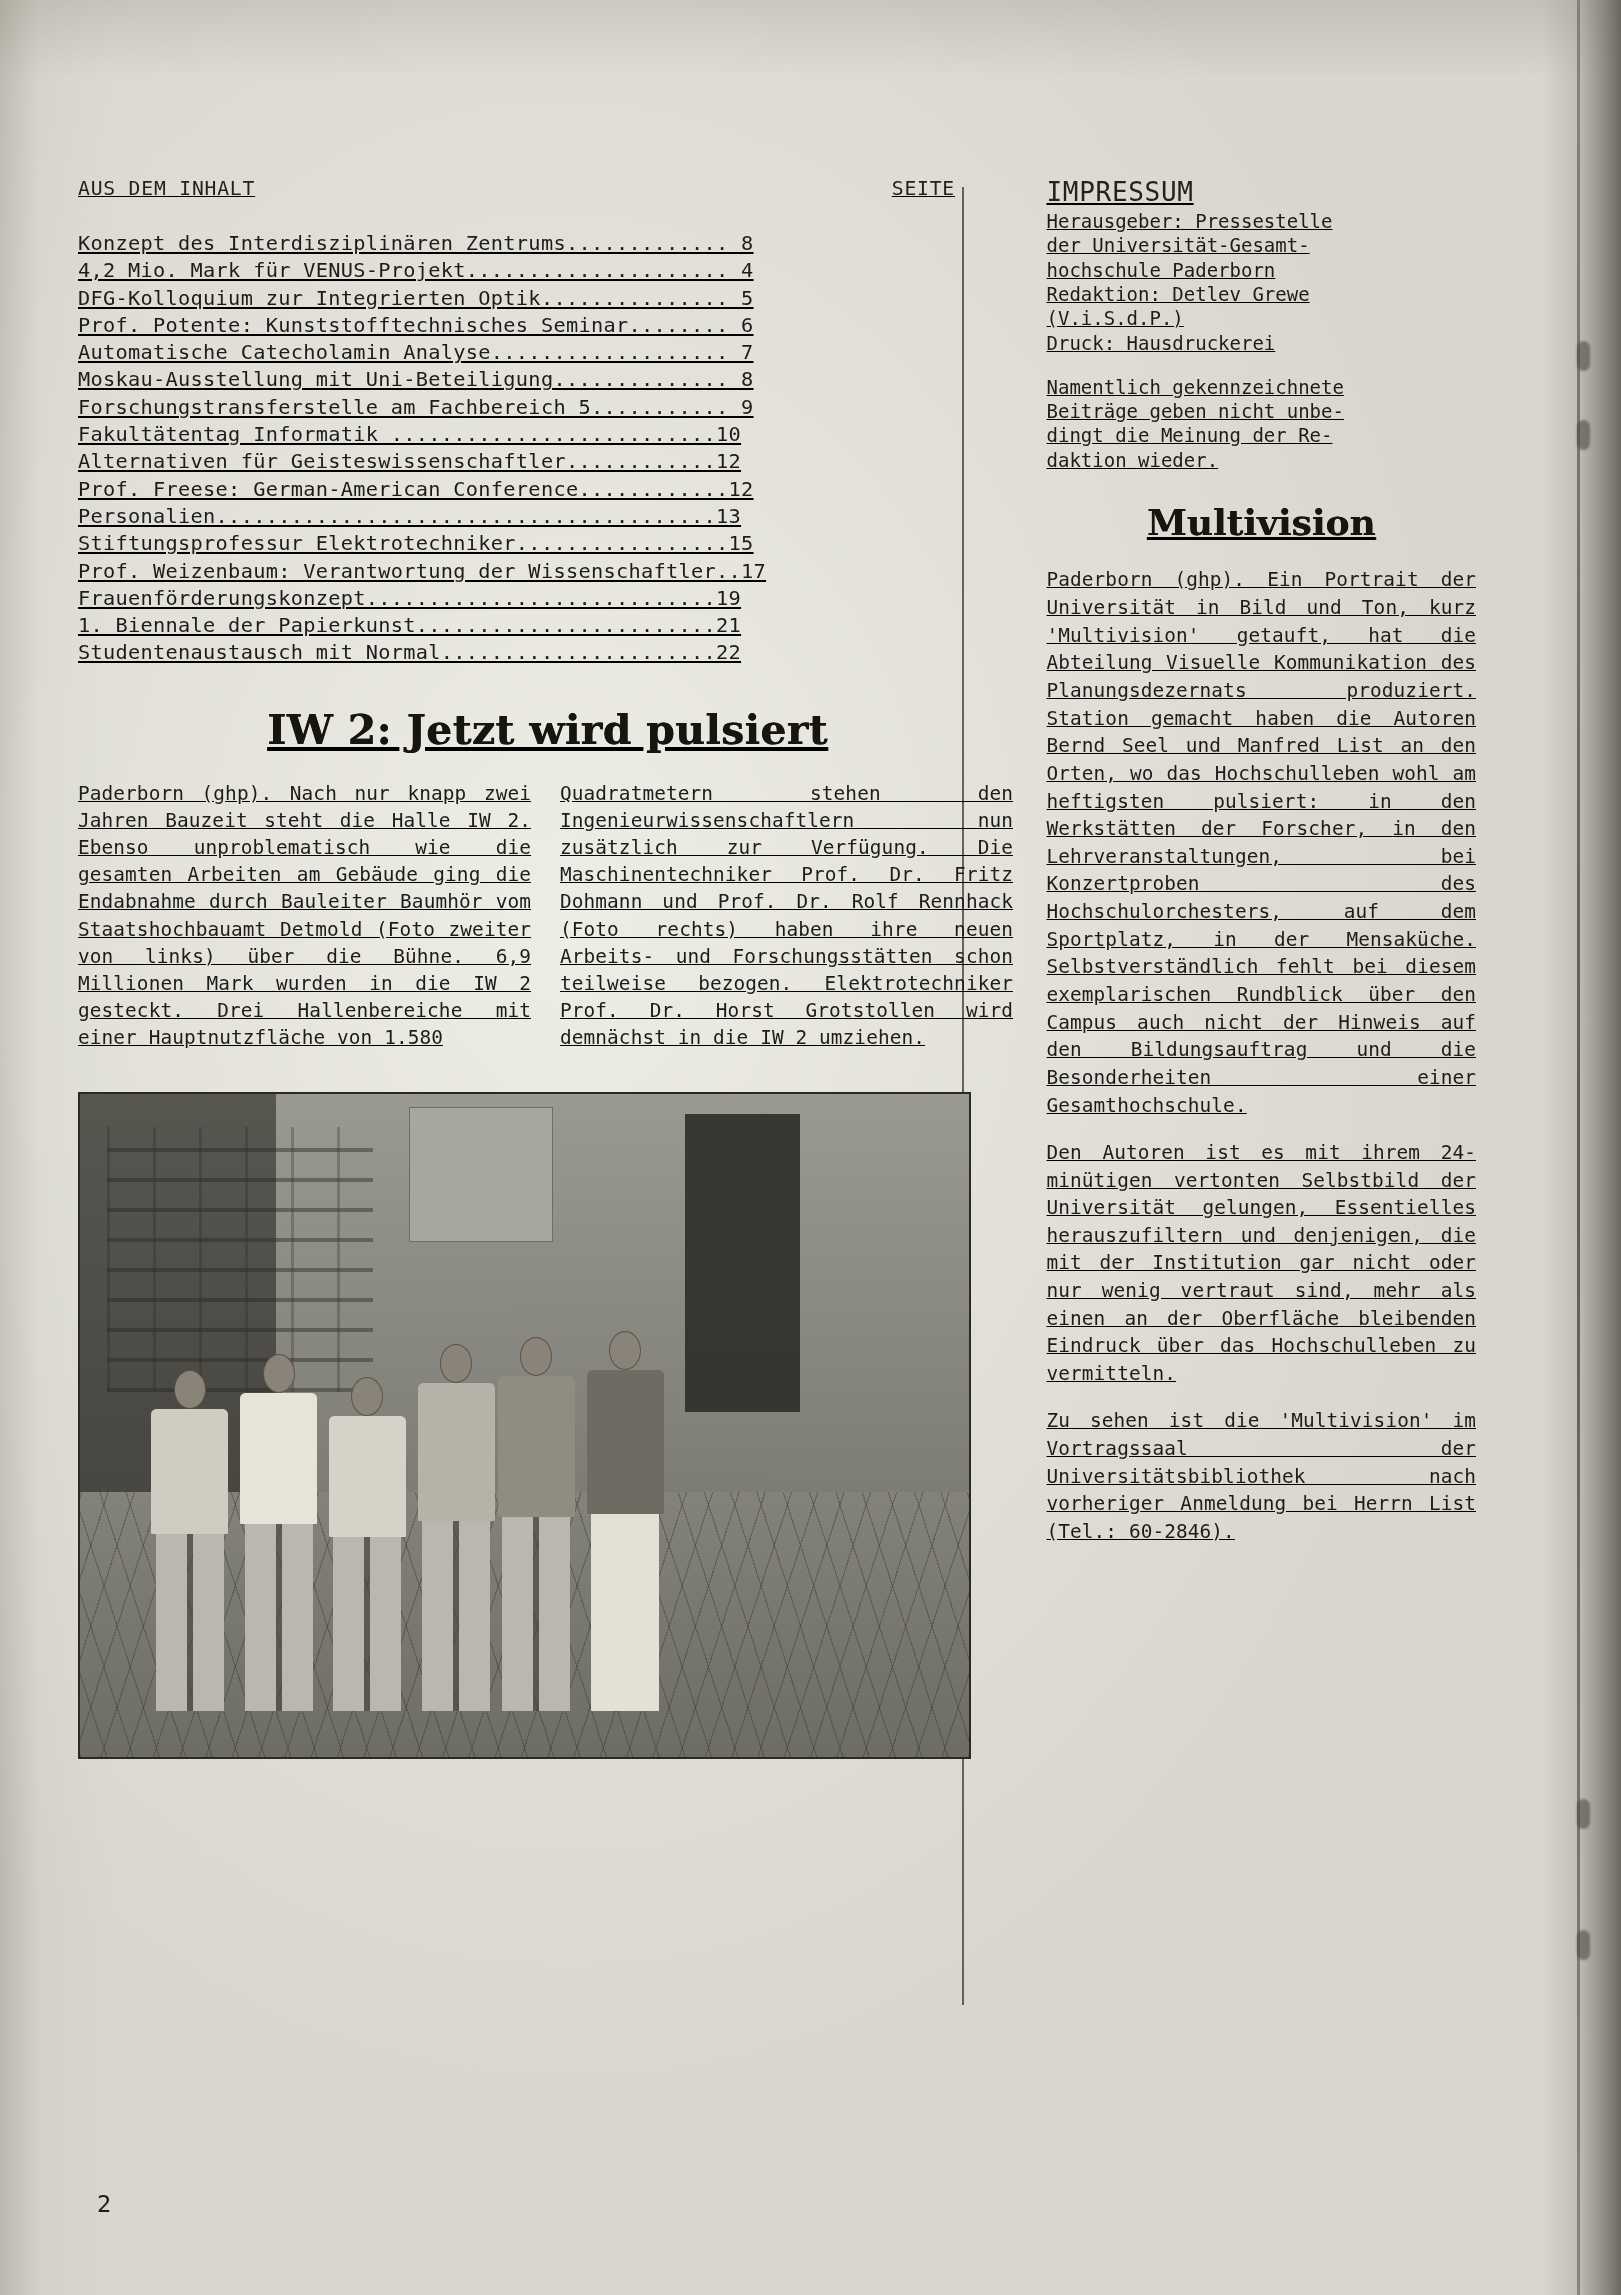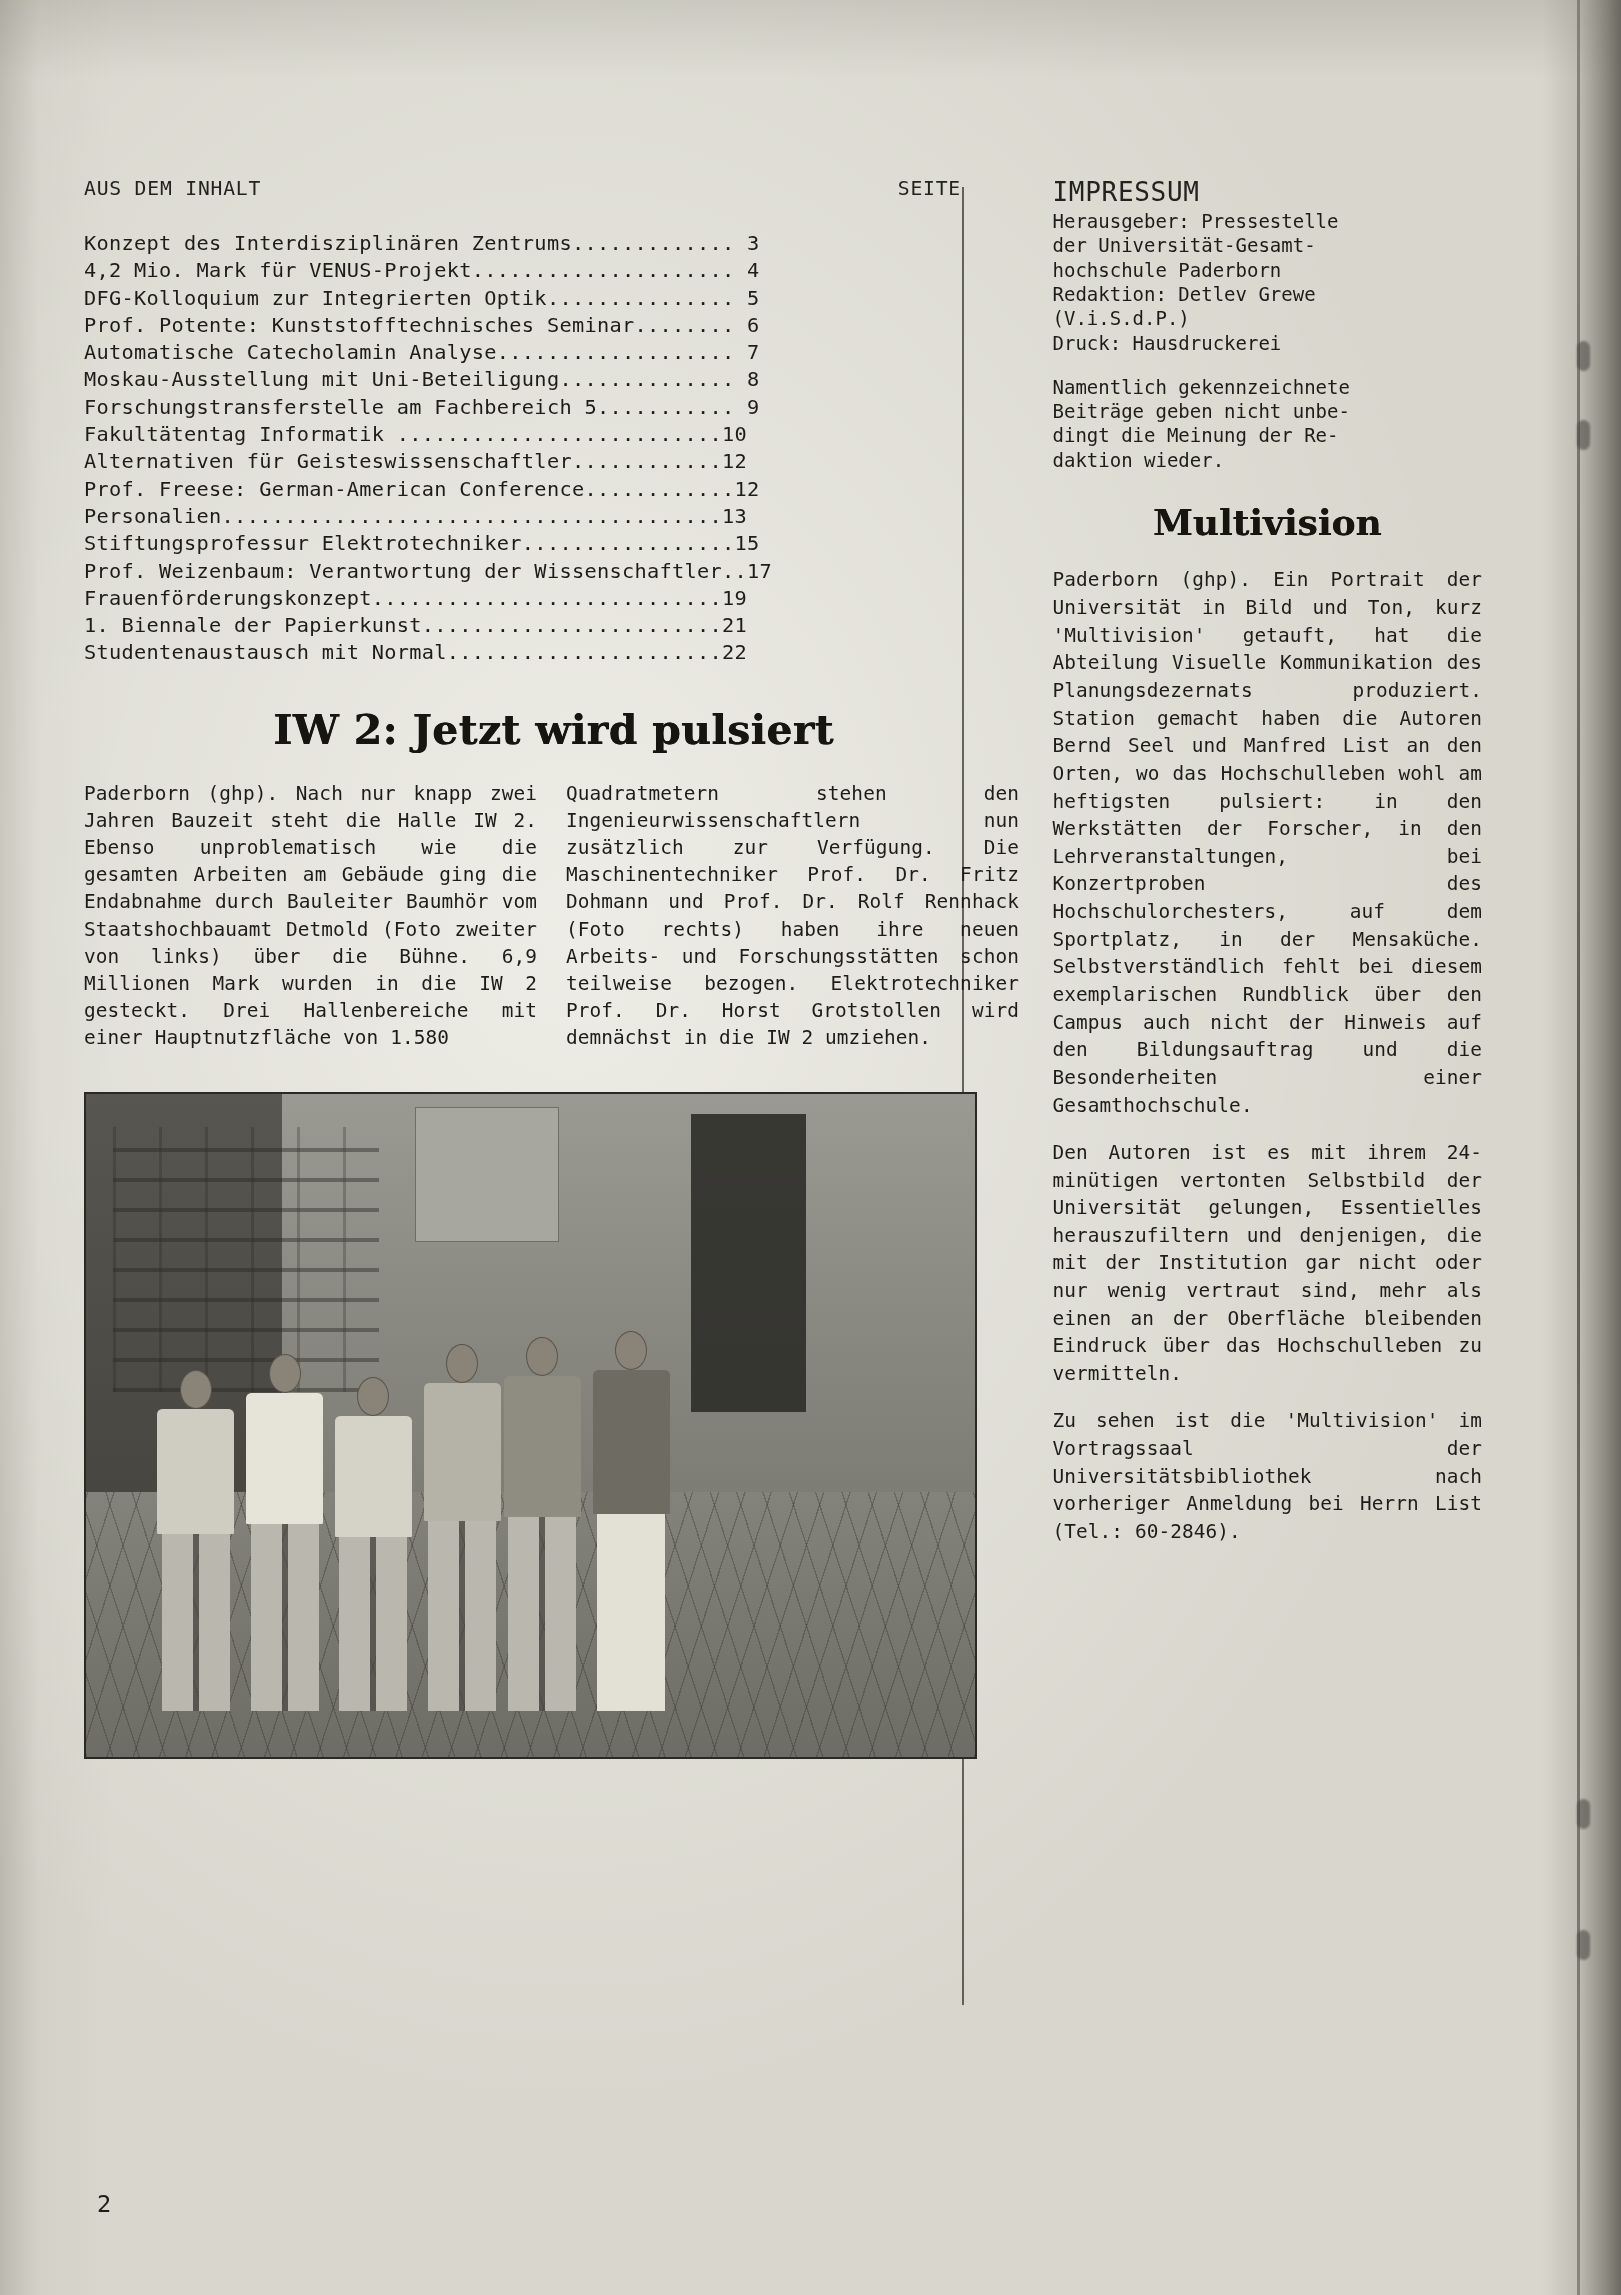--- a/index.html
+++ b/index.html
@@ -51,23 +51,24 @@
     right: 31.5px;
     width: 13px;
     height: 30px;
     border-radius: 6.6px;
     background: rgba(65,63,58,0.55);
     filter: blur(0.8px);
     pointer-events: none;
   }
   .content {
     position: absolute;
-    left: 84px;
+    left: 78px;
     top: 177px;
     width: 1398px;
+    text-decoration: underline;
   }
   
   .columns {
     display: flex;
     gap: 0;
   }
   .left-col {
     width: 939px;
   }
   .right-col {
@@ -262,21 +263,21 @@
     <div class="columns">
 
       <div class="left-col">
 
         <div class="toc-head">
           <span>AUS DEM INHALT</span>
           <span class="seite">SEITE</span>
         </div>
 
         <div class="toc-list">
-          <span class="toc-line">Konzept des Interdisziplinären Zentrums............. 3</span>
+          <span class="toc-line">Konzept des Interdisziplinären Zentrums............. 8</span>
           <span class="toc-line">4,2 Mio. Mark für VENUS-Projekt..................... 4</span>
           <span class="toc-line">DFG-Kolloquium zur Integrierten Optik............... 5</span>
           <span class="toc-line">Prof. Potente: Kunststofftechnisches Seminar........ 6</span>
           <span class="toc-line">Automatische Catecholamin Analyse................... 7</span>
           <span class="toc-line">Moskau-Ausstellung mit Uni-Beteiligung.............. 8</span>
           <span class="toc-line">Forschungstransferstelle am Fachbereich 5........... 9</span>
           <span class="toc-line">Fakultätentag Informatik ..........................10</span>
           <span class="toc-line">Alternativen für Geisteswissenschaftler............12</span>
           <span class="toc-line">Prof. Freese: German-American Conference............12</span>
           <span class="toc-line">Personalien........................................13</span>

